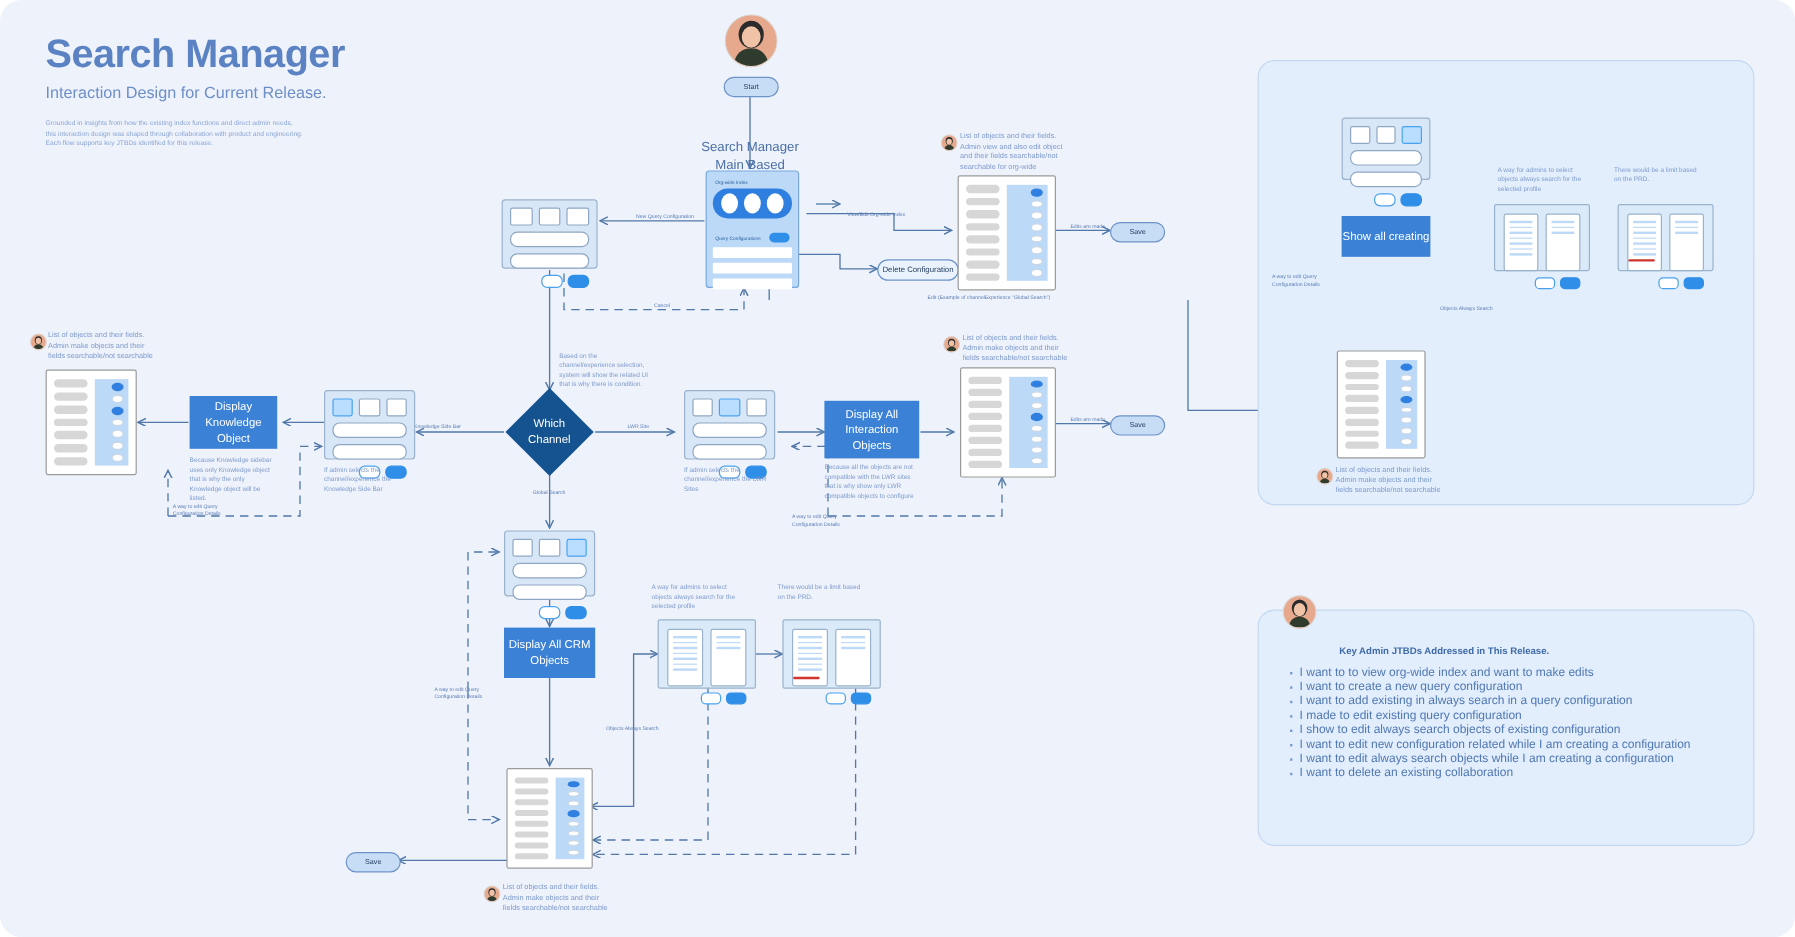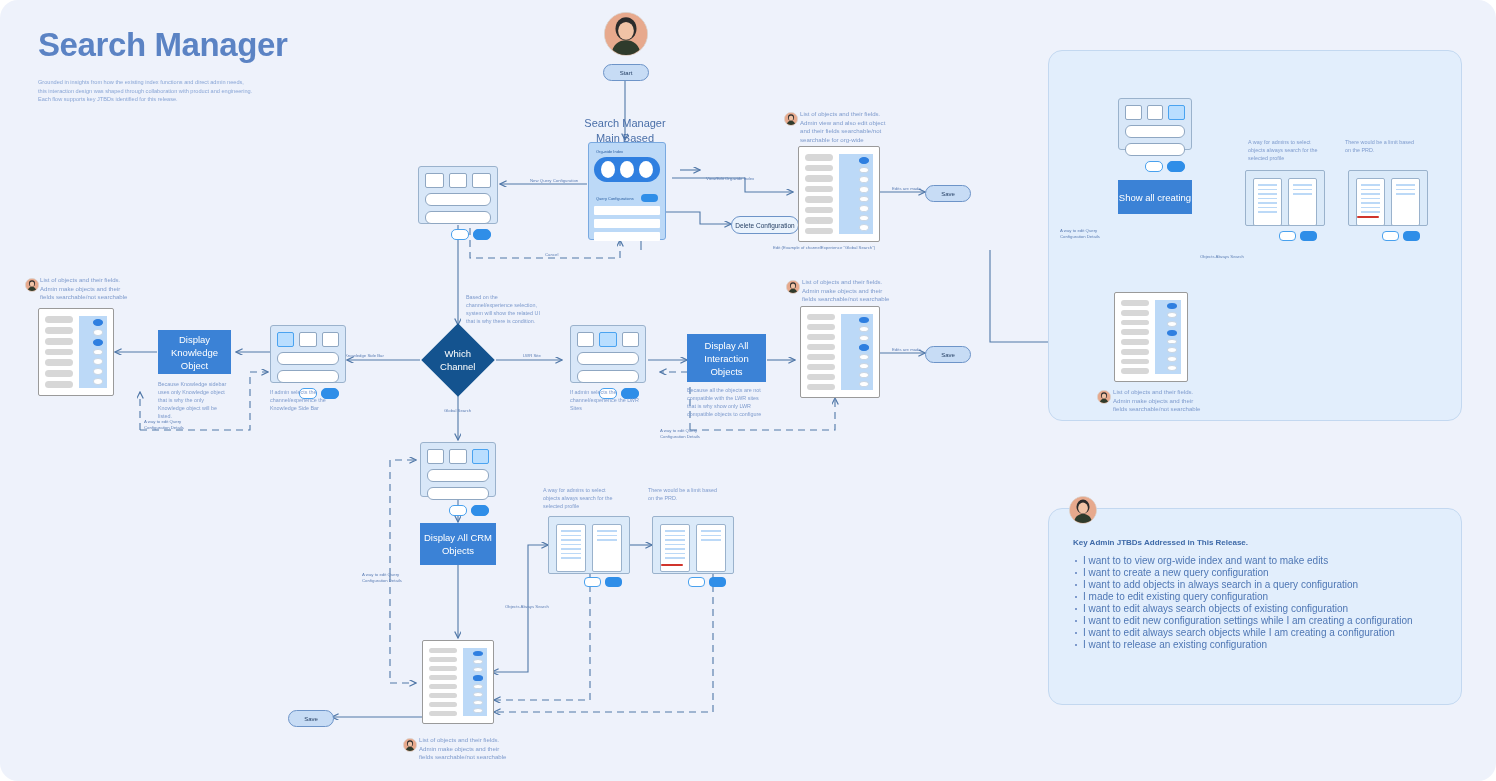--- a/index.html
+++ b/index.html
@@ -83,21 +83,21 @@
   .wf-docs .foot{display:flex;justify-content:flex-end;gap:4px;margin-top:5px;align-items:center;}
   .wf-docs .foot i{display:block;width:15px;height:8px;border-radius:4px;background:#fff;border:1px solid #49a1ee;}
   .wf-docs .foot i.on{background:#2f8ee8;border-color:#2f8ee8;}
   .wf-docs .redline{position:absolute;width:22px;height:2px;background:#d0342c;border-radius:1px;}
 
   
   .panel{background:#e2eefc;border:1px solid #c3d8f0;border-radius:14px;box-sizing:border-box;}
   .panel-title{font-size:13px;color:#5d84c0;text-align:center;}
 
   
-  #jtbd-title{font-size:8px;font-weight:bold;color:#3f6aa8;}
+  #jtbd-title{font-size:8px;font-weight:bold;color:#3f6aa8;margin-left:43px;}
   #jtbd-list{list-style:none;margin:8px 0 0 0;padding:0;}
   #jtbd-list li{font-size:10px;line-height:12px;color:#4f77b4;position:relative;padding-left:10px;}
   #jtbd-list li:before{content:"";position:absolute;left:2px;top:5px;width:2px;height:2px;background:#7e9bcd;}
 
   svg.flow{position:absolute;left:0;top:0;width:1496px;height:781px;pointer-events:none;}
 </style>
 </head>
 <body>
 
 <div id="canvas">
@@ -181,20 +181,21 @@
       <path d="M713,573 L713,712 L494,712"></path>
       <path d="M1075,225 L1075,317 L1113,317"></path>
       <path d="M1075,225 L1075,120 L1113,120"></path>
       <path d="M1275,225 L1275,332 L1190,332"></path>
       <path d="M1380,225 L1380,352 L1190,352"></path>
     </g>
   </svg>
 
   <div class="abs" id="title">
     <h1>Search Manager</h1>
+    <h2>Interaction Design for Current Release.</h2>
     <p>Grounded in insights from how the existing index functions and direct admin needs, this interaction design was shaped through collaboration with product and engineering. Each flow supports key JTBDs identified for this release.</p>
   </div>
 
   <div class="abs avatar" style="left:604px;top:12px;width:42px;height:42px;">
     <svg viewBox="0 0 40 40">
         <rect width="40" height="40" fill="#e7a98d"></rect>
         <ellipse cx="20" cy="15" rx="10" ry="11" fill="#2b2b2b"></ellipse>
         <ellipse cx="20" cy="17" rx="7.5" ry="8.5" fill="#f0c3a6"></ellipse>
         <path d="M6 40c1-10 7-14 14-14s13 4 14 14z" fill="#2f3b2c"></path>
       </svg>
@@ -600,22 +601,22 @@
         <ellipse cx="20" cy="15" rx="10" ry="11" fill="#2b2b2b"></ellipse>
         <ellipse cx="20" cy="17" rx="7.5" ry="8.5" fill="#f0c3a6"></ellipse>
         <path d="M6 40c1-10 7-14 14-14s13 4 14 14z" fill="#2f3b2c"></path>
       </svg>
   </div>
   <div class="abs" style="left:1073px;top:538px;width:380px;">
     <div id="jtbd-title">Key Admin JTBDs Addressed in This Release.</div>
     <ul id="jtbd-list">
       <li>I want to to view org-wide index and want to make edits</li>
       <li>I want to create a new query configuration</li>
-      <li>I want to add objects in always search in a query configuration</li>
+      <li>I want to add existing in always search in a query configuration</li>
       <li>I made to edit existing query configuration</li>
-      <li>I want to edit always search objects of existing configuration</li>
-      <li>I want to edit new configuration settings while I am creating a configuration</li>
+      <li>I show to edit always search objects of existing configuration</li>
+      <li>I want to edit new configuration related while I am creating a configuration</li>
       <li>I want to edit always search objects while I am creating a configuration</li>
-      <li>I want to release an existing configuration</li>
+      <li>I want to delete an existing collaboration</li>
     </ul>
   </div>
 
 </div>
 
 </body></html>

